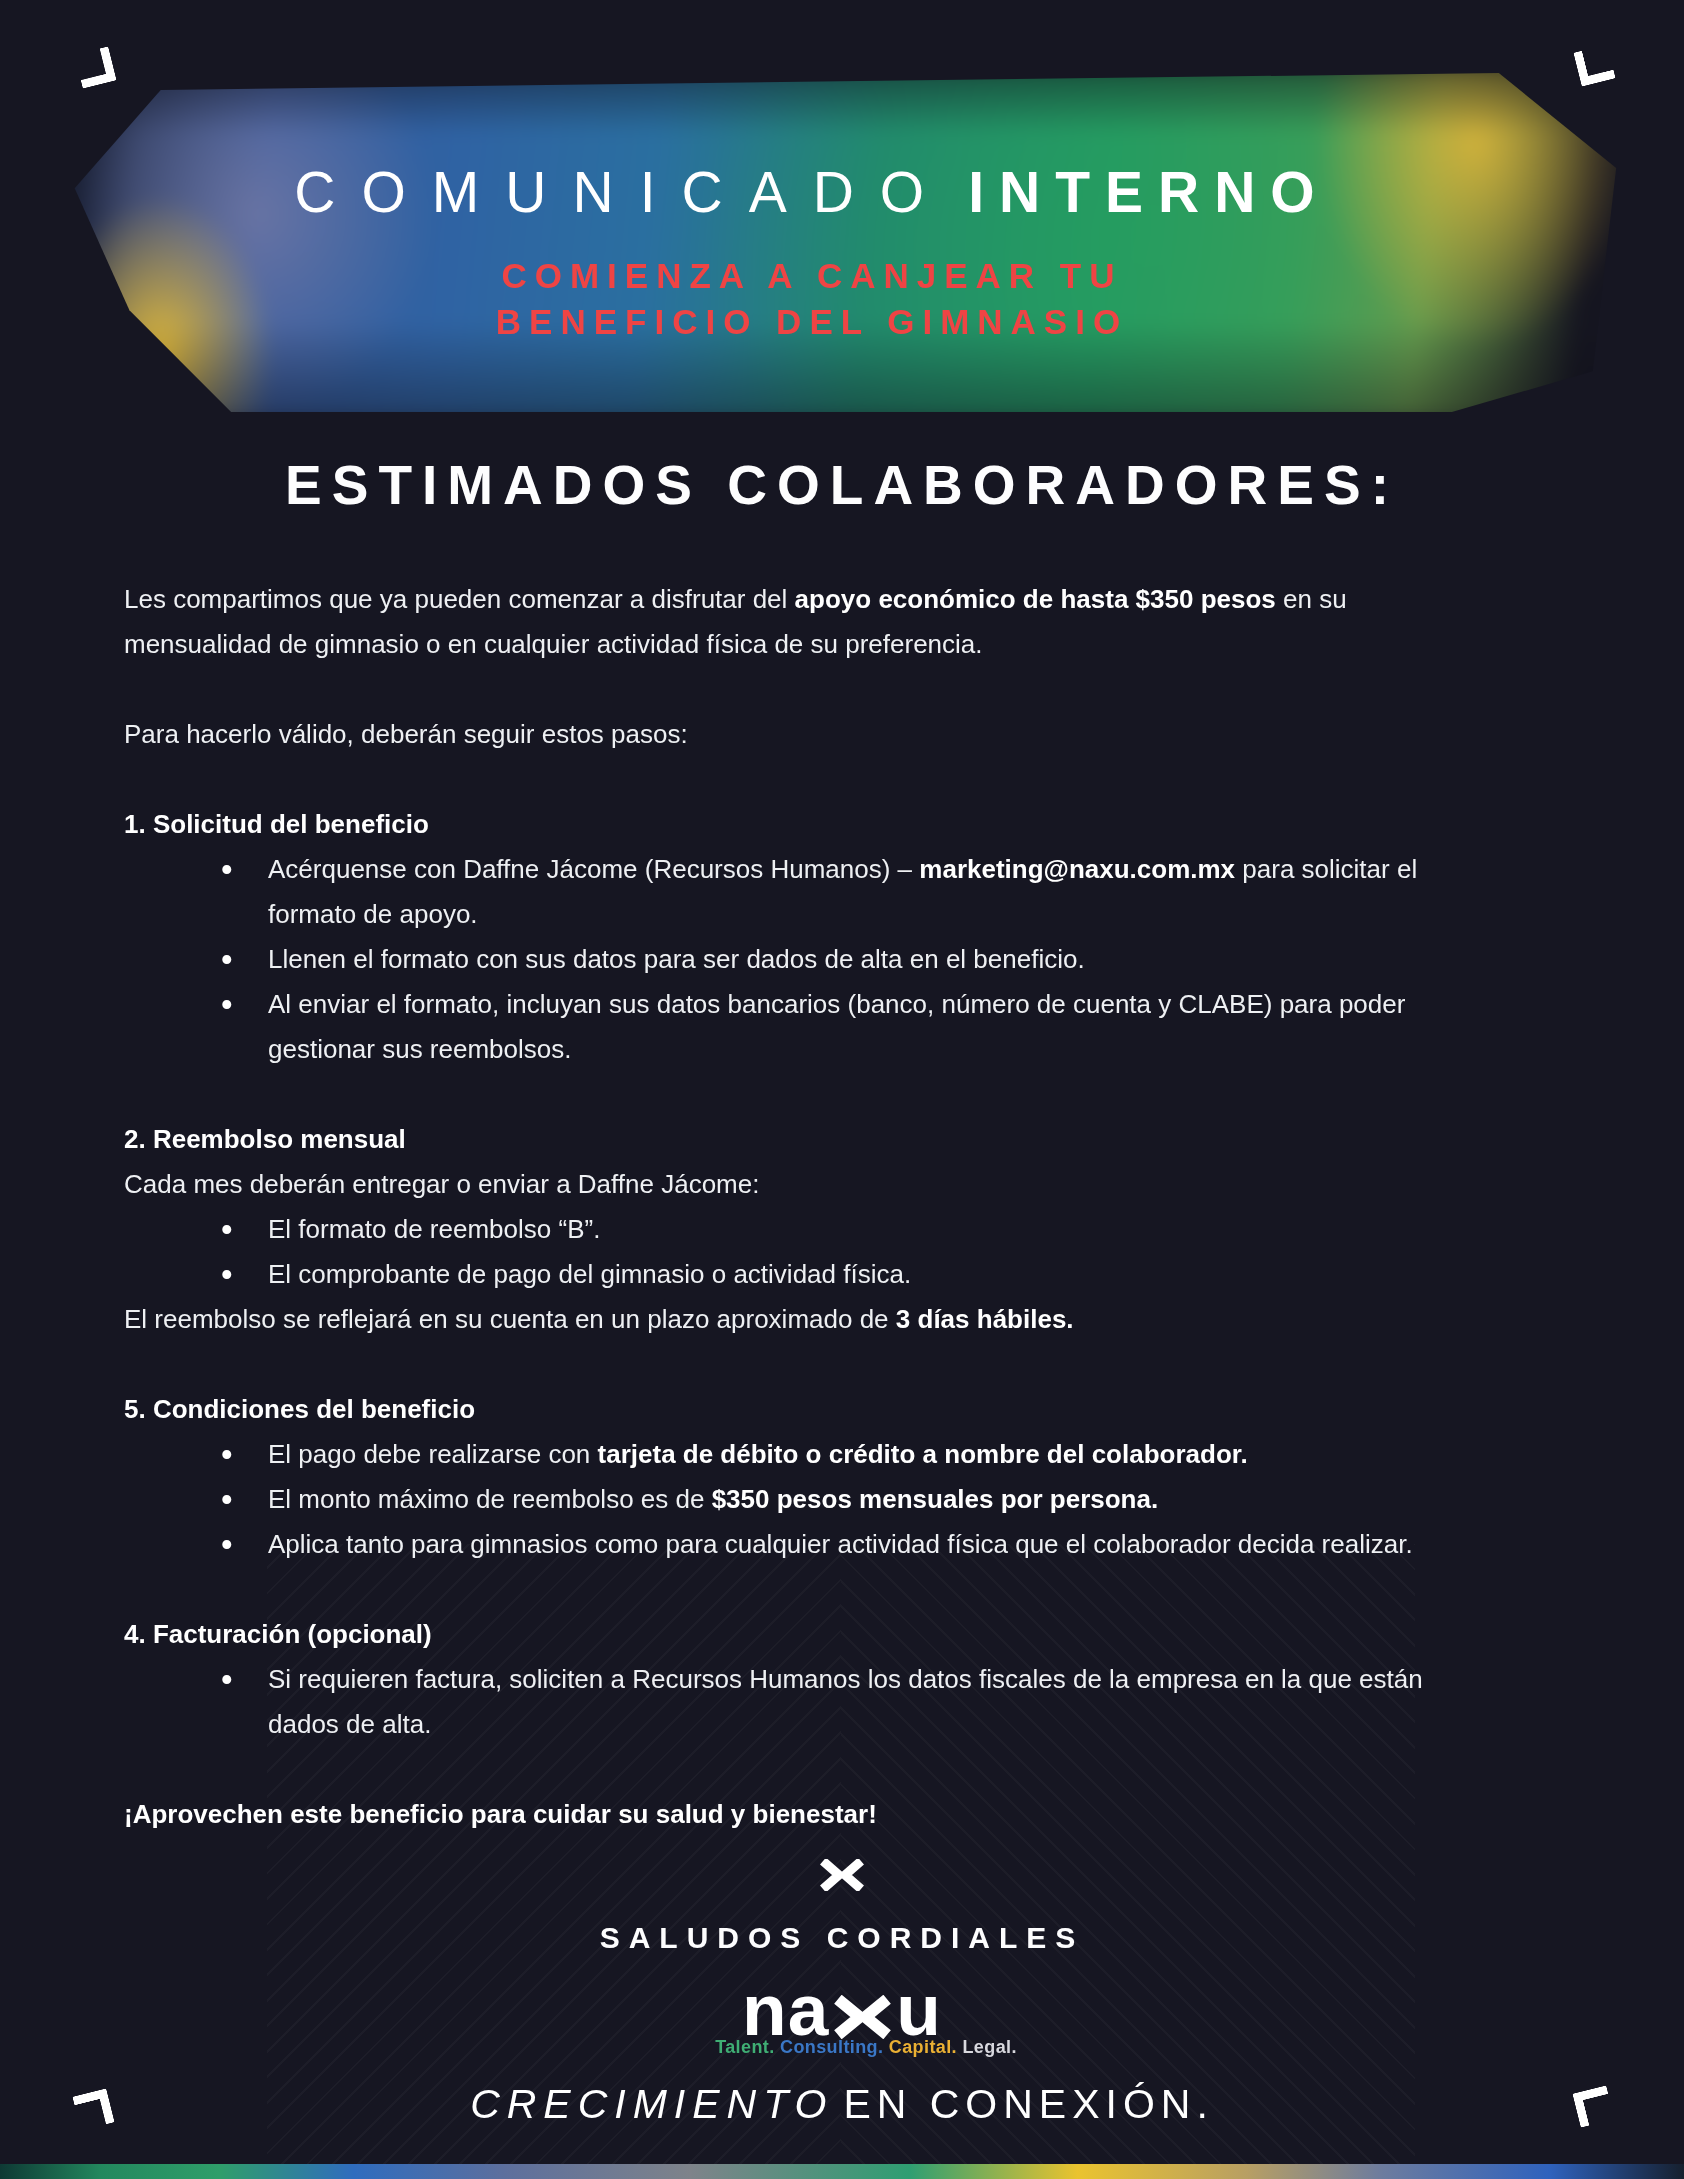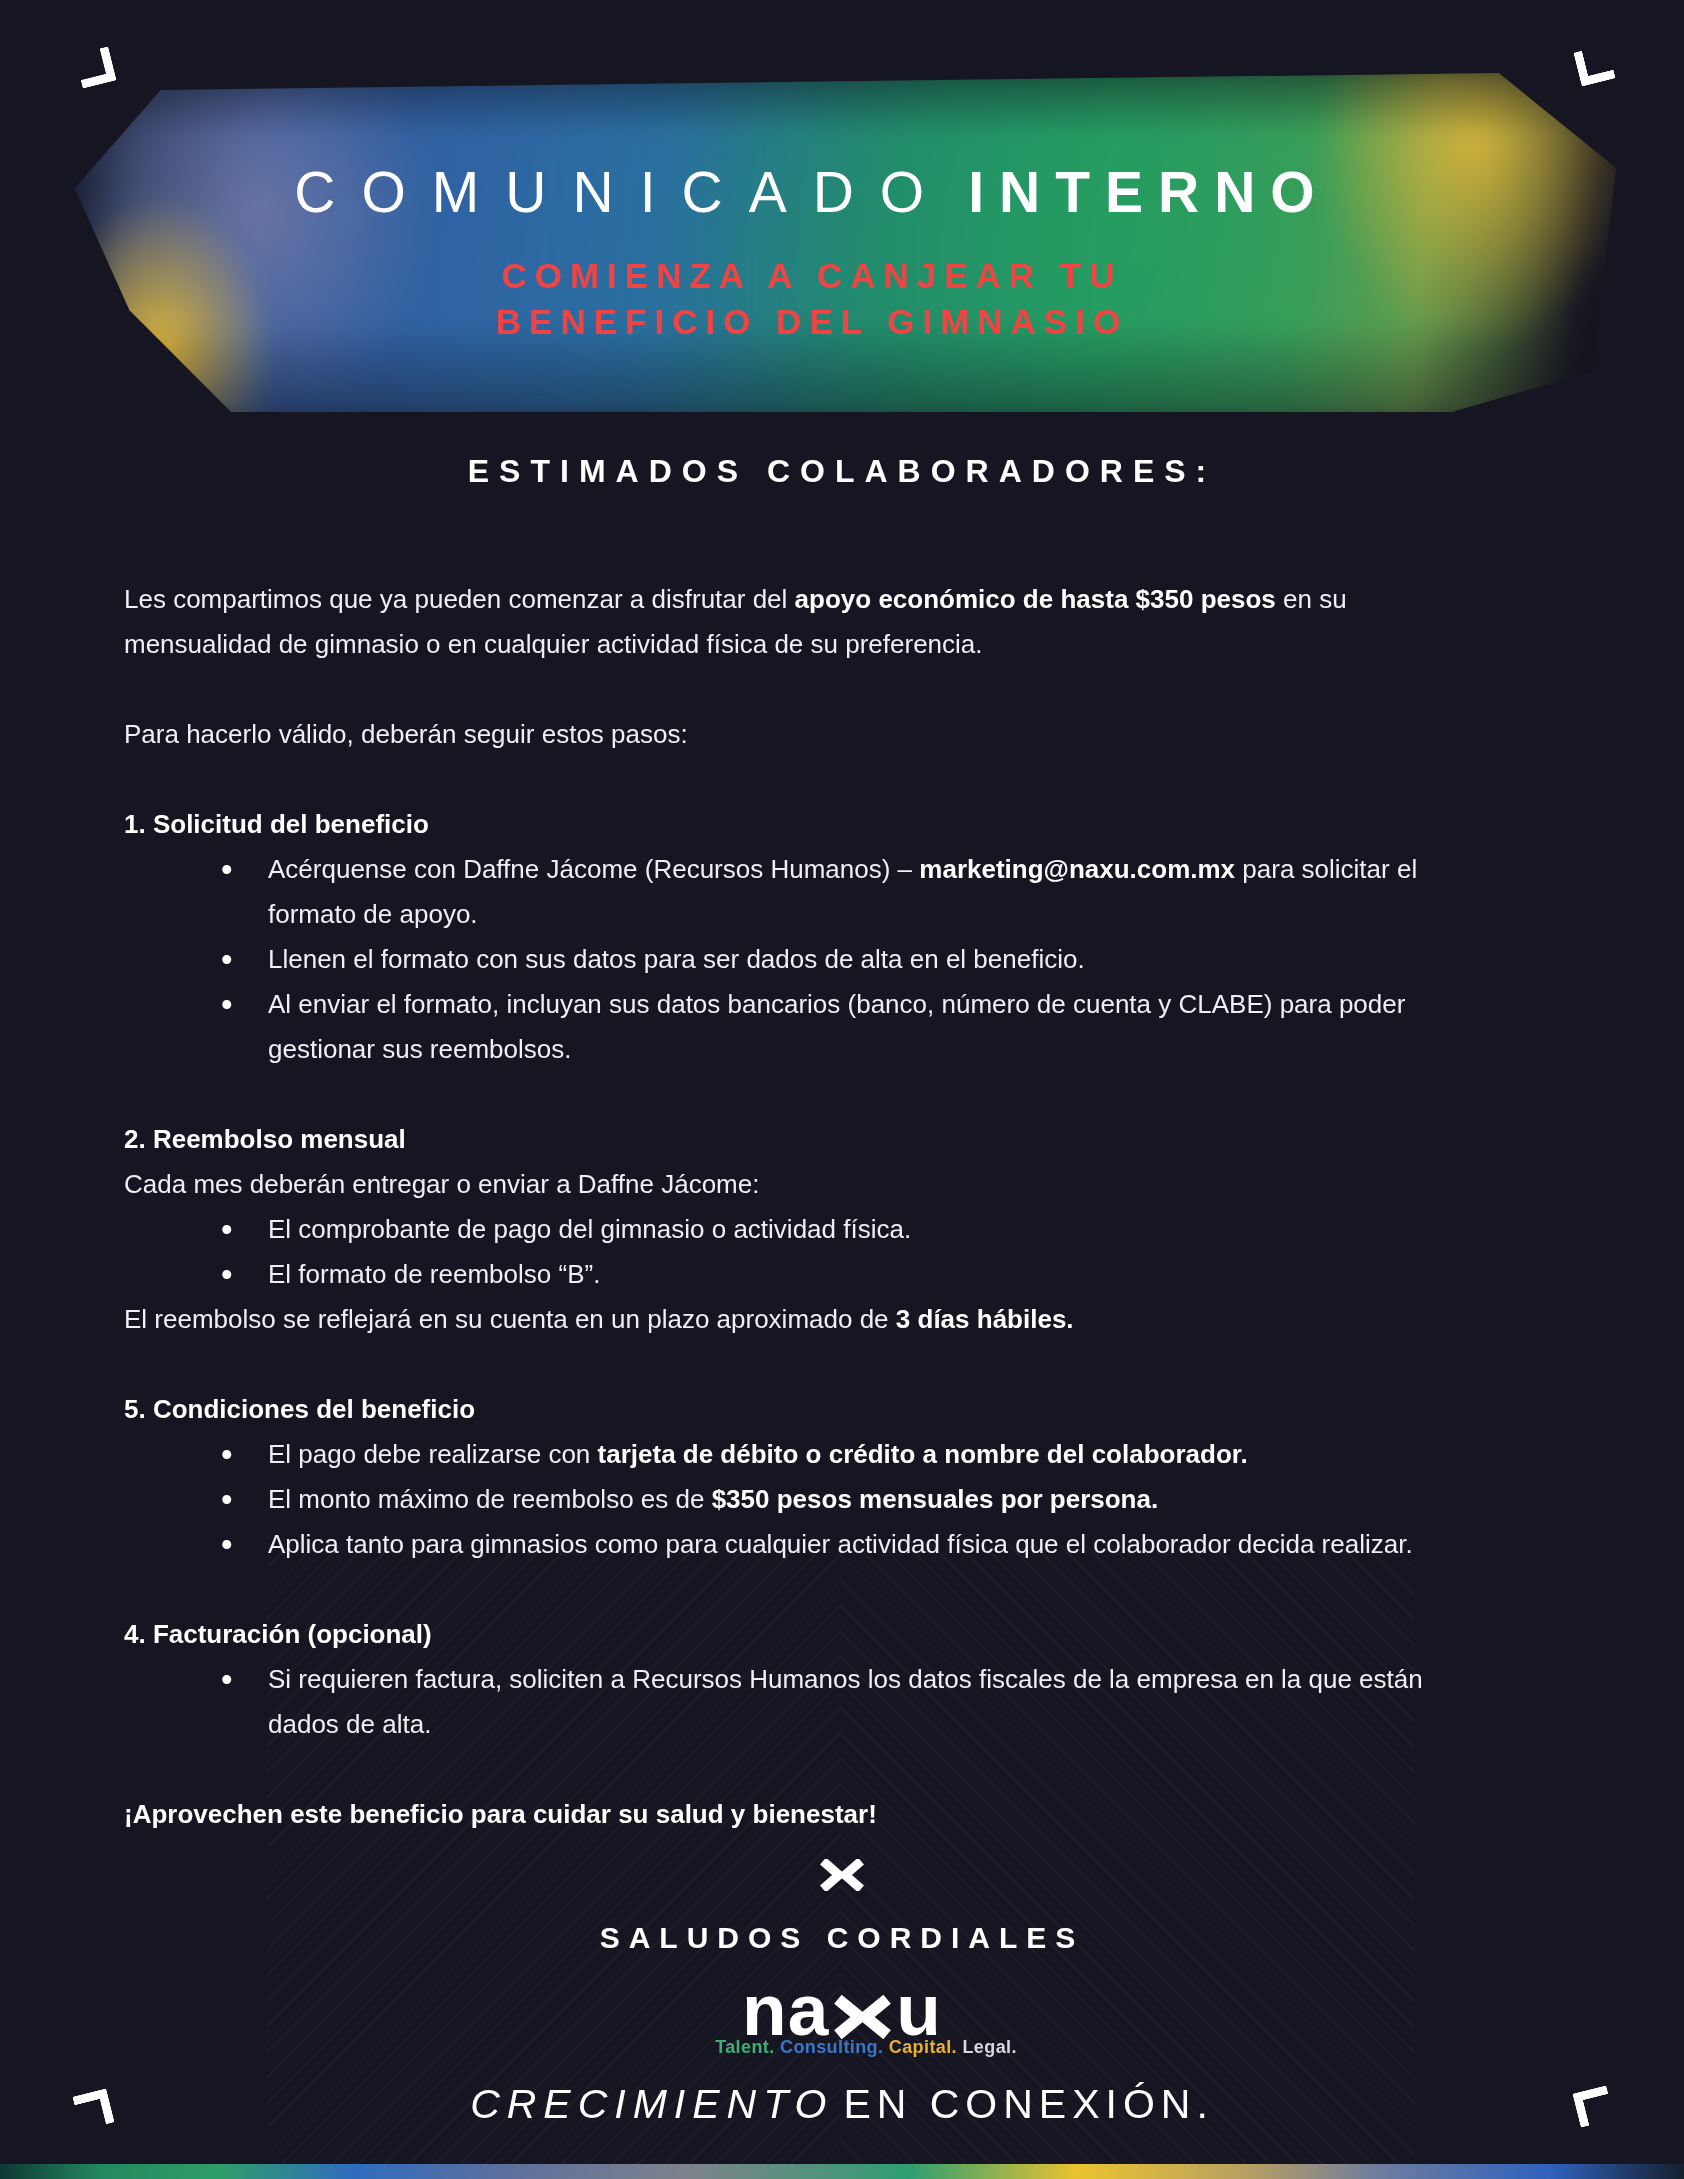--- a/index.html
+++ b/index.html
@@ -25,21 +25,21 @@
       radial-gradient(ellipse 228px 297px at 90% 22%,rgba(224,184,58,.88),rgba(224,184,58,0) 70%),
       radial-gradient(ellipse 554px 416px at 68% 48%,rgba(36,158,94,.55),rgba(36,158,94,0) 78%),
       linear-gradient(96deg,#0d0d16 0%,#303f66 6%,#37599c 14%,#2f63a3 26%,#2a6fa0 38%,#218670 52%,#259a63 66%,#3e9e58 78%,#6f9a4a 86%,#151520 96%);}
   .banner-text{position:absolute;left:0;right:59px;top:0;bottom:0;text-align:center;z-index:2;}
   .banner-title{margin:87px 0 0;font-size:57px;line-height:65px;color:#fff;font-weight:400;white-space:nowrap;}
   .banner-title .t-light{font-weight:400;letter-spacing:26px;font-stretch:condensed;}
   .banner-title .t-bold{font-weight:700;letter-spacing:15px;margin-left:18px;}
   .banner-sub{margin-top:28px;font-size:35px;line-height:46px;font-weight:700;letter-spacing:8px;color:#ef4444;}
   
   .greeting{position:absolute;left:0;width:100%;top:453px;margin:0;text-align:center;
-    font-size:32px;font-weight:700;letter-spacing:10px;color:#fdfdfe;z-index:2;}
+    font-size:55px;font-weight:700;letter-spacing:10px;color:#fdfdfe;z-index:2;}
   
   .watermark{position:absolute;left:267px;top:1544px;width:1148px;height:621px;display:flex;opacity:.55;z-index:0;}
   .wm-half{width:50%;height:100%;}
   .wm-half.left{background:repeating-linear-gradient(135deg,rgba(255,255,255,0) 0 16px,rgba(255,255,255,.055) 16px 18px);}
   .wm-half.right{background:repeating-linear-gradient(45deg,rgba(255,255,255,0) 0 16px,rgba(255,255,255,.055) 16px 18px);}
   
   .content{position:absolute;left:124px;top:577px;width:1358px;font-size:26px;line-height:45px;z-index:2;}
   .para{margin:0 0 45px;}
   .b{font-weight:700;color:#fff;}
   .section{margin:0 0 45px;}
@@ -106,22 +106,22 @@
         <li><span>Acérquense con Daffne Jácome (Recursos Humanos) – </span><span class="b">marketing@naxu.com.mx</span><span> para solicitar el formato de apoyo.</span></li>
         <li>Llenen el formato con sus datos para ser dados de alta en el beneficio.</li>
         <li>Al enviar el formato, incluyan sus datos bancarios (banco, número de cuenta y CLABE) para poder gestionar sus reembolsos.</li>
       </ul>
     </div>
 
     <div class="section">
       <p class="sec-title">2. Reembolso mensual</p>
       <p style="margin:0">Cada mes deberán entregar o enviar a Daffne Jácome:</p>
       <ul>
+        <li>El formato de reembolso “B”.</li>
         <li>El comprobante de pago del gimnasio o actividad física.</li>
-        <li>El formato de reembolso “B”.</li>
       </ul>
       <p style="margin:0"><span>El reembolso se reflejará en su cuenta en un plazo aproximado de </span><span class="b">3 días hábiles.</span></p>
     </div>
 
     <div class="section">
       <p class="sec-title">5. Condiciones del beneficio</p>
       <ul>
         <li><span>El pago debe realizarse con </span><span class="b">tarjeta de débito o crédito a nombre del colaborador.</span></li>
         <li><span>El monto máximo de reembolso es de </span><span class="b">$350 pesos mensuales por persona.</span></li>
         <li>Aplica tanto para gimnasios como para cualquier actividad física que el colaborador decida realizar.</li>

